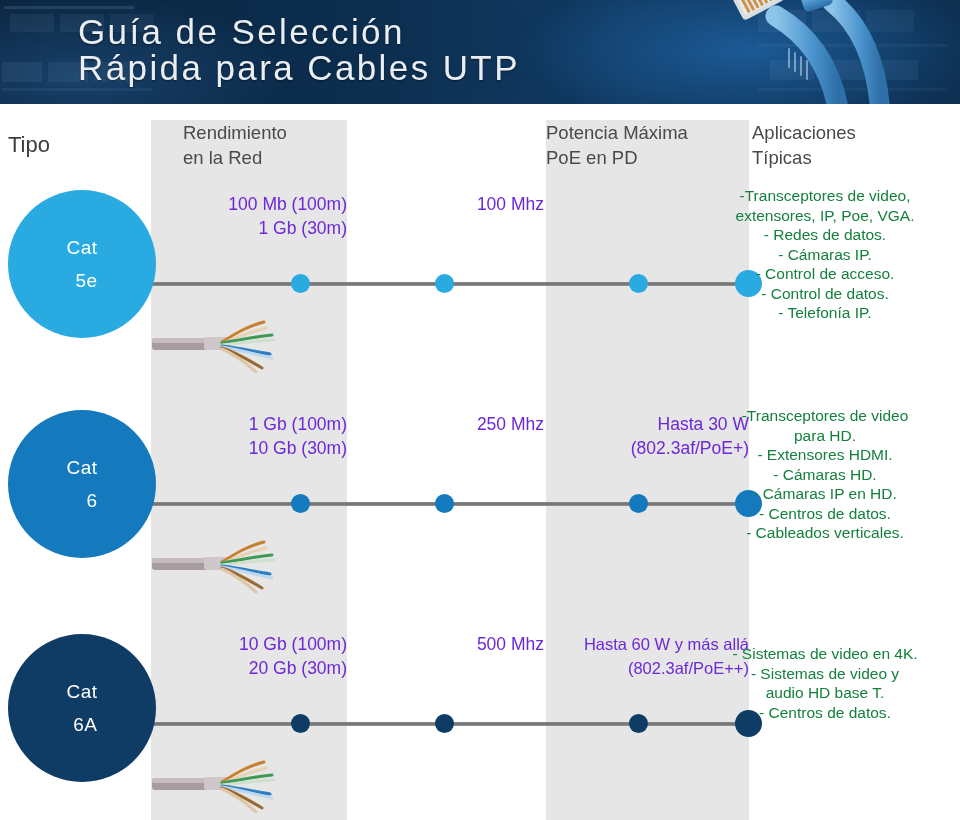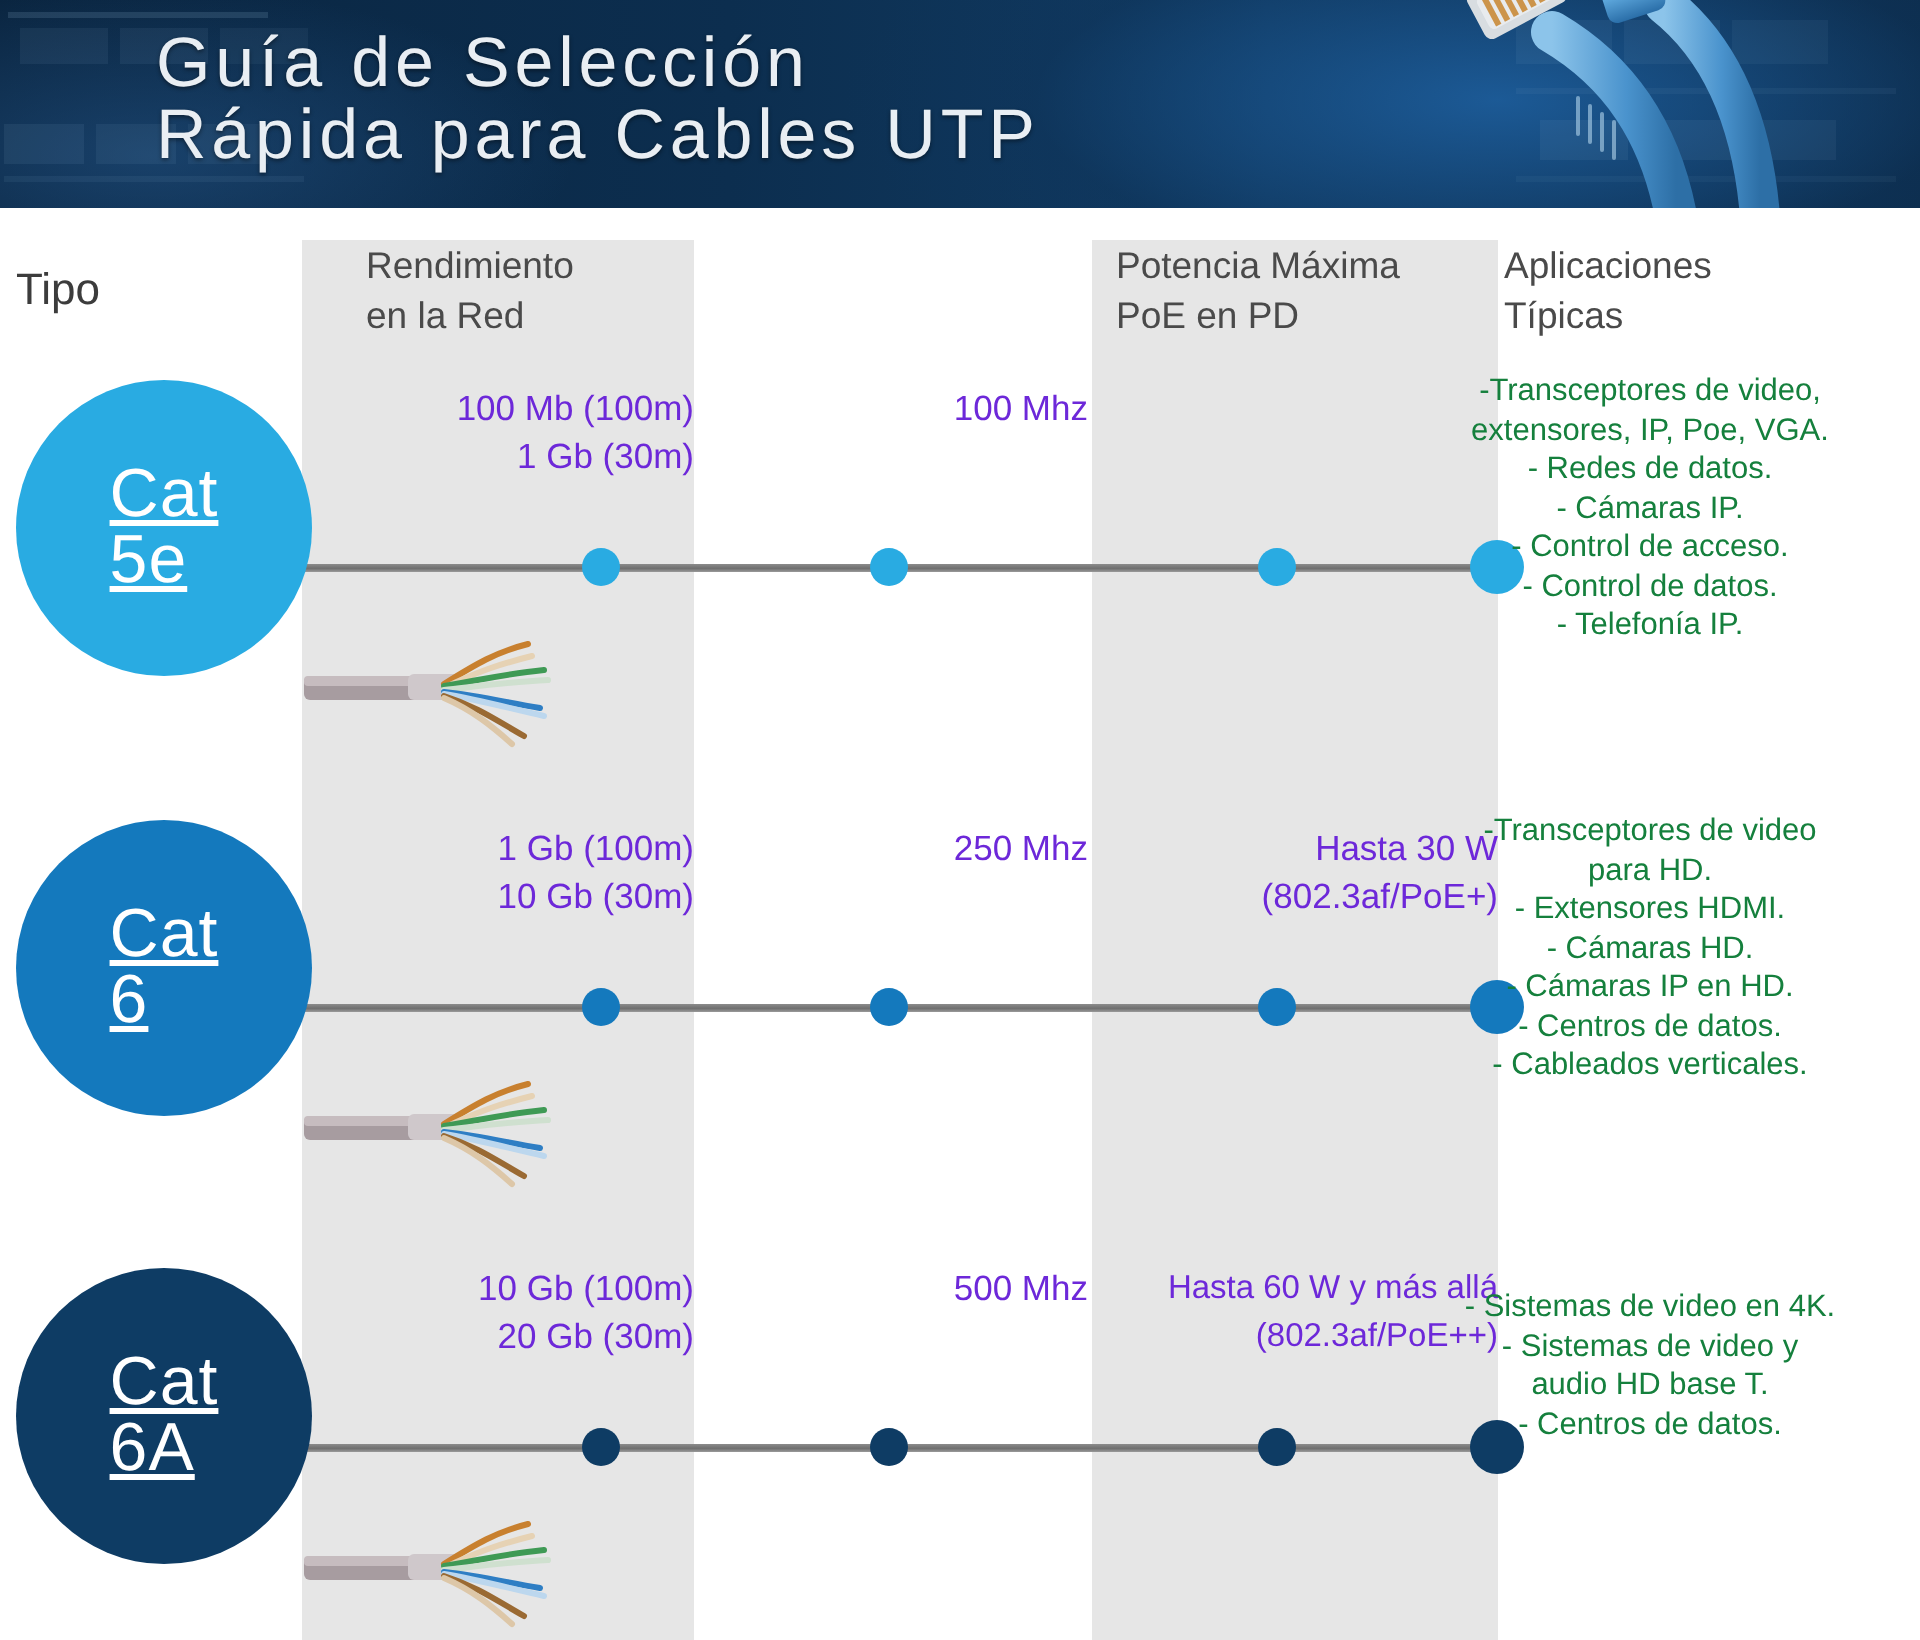--- a/index.html
+++ b/index.html
@@ -54,35 +54,35 @@
   
   .col-head{
     position:absolute; top:16px;
     color:#4a4a4a;
     font-size:18.5px; line-height:25px;
     white-space:pre-line;
   }
   .head-tipo{ left:8px;  width:140px; top:28px; font-size:22px; color:#3c3c3c;}
   .head-rend{ left:151px; width:196px;padding-left:32px; }
   .head-ancho{ left:349px; width:195px; }
-  .head-pot{  left:546px; width:203px;padding-left:12px; }
+  .head-pot{  left:546px; width:203px; }
   .head-apps{ left:752px; width:206px; }
 
   
   .row{ position:absolute; left:0; width:960px; }
   .row-1{ top:66px;  height:215px; }
   .row-2{ top:286px; height:215px; }
   .row-3{ top:506px; height:215px; }
 
   .node-circle{
     position:absolute; left:8px; top:20px;
     width:148px; height:148px; border-radius:50%;
     display:flex; align-items:center; justify-content:center;
-    color:#fff; font-size:34px; line-height:33px; text-align:left;
-    white-space:pre-line; letter-spacing:.5px;text-decoration:underline;
+    color:#fff; font-size:19px; line-height:33px; text-align:right;
+    white-space:pre-line; letter-spacing:.5px;
   }
   .row-3 .node-circle{ top:24px; }
 
   .cell{
     position:absolute;
     text-align:right;
     color:#6d28d9;
     font-size:17.5px; line-height:24px;
     white-space:pre-line;
   }

